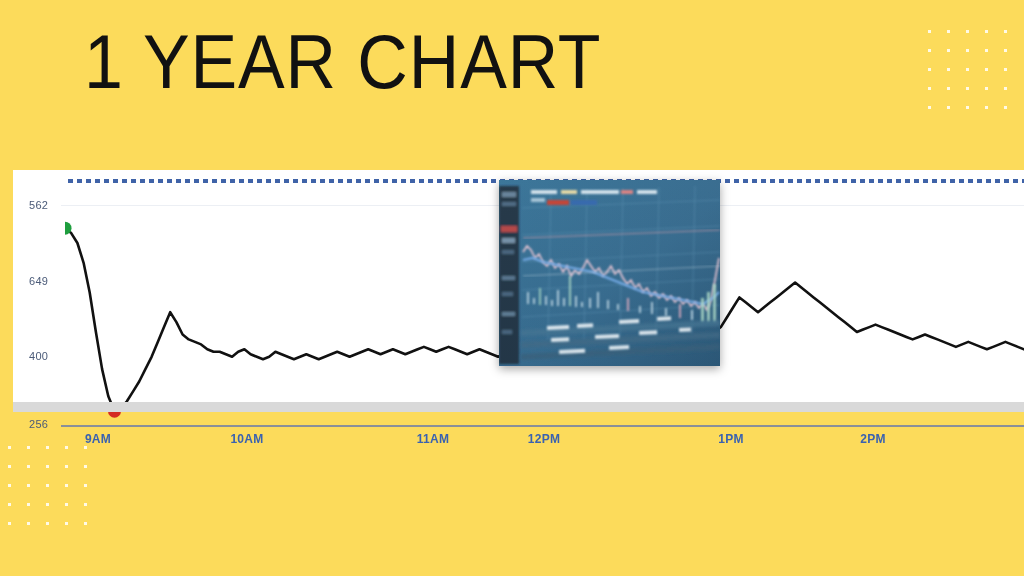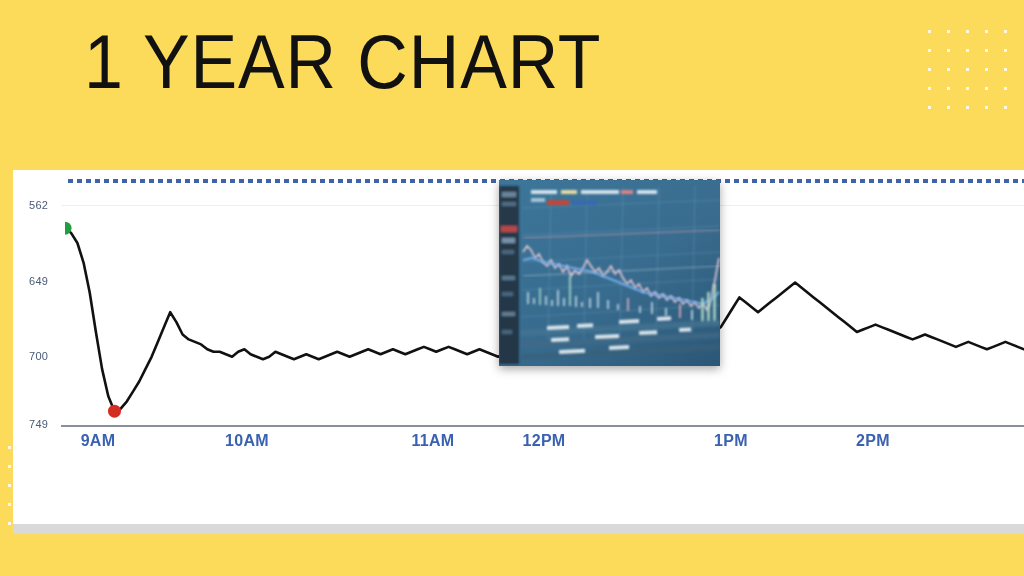--- a/index.html
+++ b/index.html
@@ -33,21 +33,21 @@
     font-family:"Liberation Sans Narrow","Liberation Sans", sans-serif;
     transform:scaleX(.92);
     transform-origin:left top;
     white-space:nowrap;
   }
 
   
   #chart-card {
     position:absolute;
     left:13px; top:170px;
-    width:1011px; height:364px;
+    width:1011px; height:242px;
     background:#ffffff;
   }
 
   
   #top-dotted-rule {
     position:absolute;
     left:55px; top:9px;
     right:-10px; height:4px;
     background-image:repeating-linear-gradient(
         to right,
@@ -87,21 +87,21 @@
     position:absolute;
     left:48px; right:0; top:255px;
     height:2px;
     background:#8a8f99;
   }
 
   
   .x-label {
     position:absolute;
     top:262px;
-    font-size:16px;
+    font-size:12px;
     font-weight:bold;
     color:#3a62b0;
     filter:blur(.6px);
     letter-spacing:.3px;
     transform:translateX(-50%);
   }
 
   
   #card-footer {
     position:absolute;
@@ -130,22 +130,22 @@
 
 <div id="chart-card">
 
   <div id="top-dotted-rule"></div>
 
   <div class="gridline" style="top:35px"></div>
   <div class="gridline" style="top:255px"></div>
 
   <div class="y-label" style="top:29px">562</div>
   <div class="y-label" style="top:105px">649</div>
-  <div class="y-label" style="top:180px">700</div>
-  <div class="y-label" style="top:248px">749</div>
+  <div class="y-label" style="top:180px">400</div>
+  <div class="y-label" style="top:248px">256</div>
 
   <div id="plot-area">
     <svg id="plot-svg" viewBox="0 0 959 230" preserveAspectRatio="none">
       <polyline id="price-line" fill="none" stroke="#111111" stroke-width="2.6" stroke-linejoin="round" stroke-linecap="round" points="0.0,32.2 6.2,37.1 12.4,47.0 18.6,66.8 24.7,96.5 30.9,136.0 37.1,173.1 43.3,200.3 49.5,215.2 55.7,212.7 61.9,205.3 68.1,195.4 74.2,185.5 80.4,173.1 86.6,160.8 92.8,145.9 99.0,131.1 105.2,116.2 111.4,126.1 117.6,138.5 123.7,143.4 129.9,145.9 136.1,148.4 142.3,153.3 148.5,155.8 154.7,155.8 160.9,158.3 167.1,160.8 173.2,155.8 179.4,153.3 185.6,158.3 191.8,160.8 198.0,163.2 204.2,160.8 210.4,155.8 216.5,158.3 222.7,160.8 228.9,163.2 235.1,160.8 241.3,158.3 247.5,160.8 253.7,163.2 259.9,160.8 266.0,158.3 272.2,155.8 278.4,158.3 284.6,160.8 290.8,158.3 297.0,155.8 303.2,153.3 309.4,155.8 315.5,158.3 321.7,155.8 327.9,153.3 334.1,155.8 340.3,158.3 346.5,155.8 352.7,153.3 358.9,150.9 365.0,153.3 371.2,155.8 377.4,153.3 383.6,150.9 389.8,153.3 396.0,155.8 402.2,158.3 408.3,155.8 414.5,153.3 420.7,155.8 426.9,158.3 433.1,160.8 439.3,158.3 445.5,155.8 451.7,153.3 457.8,150.9 464.0,148.4 470.2,150.9 476.4,153.3 482.6,155.8 488.8,153.3 495.0,150.9 501.2,148.4 507.3,145.9 513.5,148.4 519.7,150.9 525.9,153.3 532.1,155.8 538.3,153.3 544.5,150.9 550.7,153.3 556.8,155.8 563.0,158.3 569.2,155.8 575.4,153.3 581.6,150.9 587.8,153.3 594.0,155.8 600.1,158.3 606.3,155.8 612.5,153.3 618.7,150.9 624.9,148.4 631.1,145.9 637.3,143.4 643.5,141.0 649.6,136.0 655.8,131.1 662.0,121.2 668.2,111.3 674.4,101.4 680.6,106.3 686.8,111.3 693.0,116.2 699.1,111.3 705.3,106.3 711.5,101.4 717.7,96.5 723.9,91.5 730.1,86.6 736.3,91.5 742.5,96.5 748.6,101.4 754.8,106.3 761.0,111.3 767.2,116.2 773.4,121.2 779.6,126.1 785.8,131.1 791.9,136.0 798.1,133.5 804.3,131.1 810.5,128.6 816.7,131.1 822.9,133.5 829.1,136.0 835.3,138.5 841.4,141.0 847.6,143.4 853.8,141.0 860.0,138.5 866.2,141.0 872.4,143.4 878.6,145.9 884.8,148.4 890.9,150.9 897.1,148.4 903.3,145.9 909.5,148.4 915.7,150.9 921.9,153.3 928.1,150.9 934.3,148.4 940.4,145.9 946.6,148.4 952.8,150.9 959.0,153.3"></polyline>
       <circle id="marker-open" r="6.5" fill="#1E9E3E" cx="0.0" cy="32.2"></circle>
       <circle id="marker-low" r="6.5" fill="#D42B23" cx="49.5" cy="215.2"></circle>
     </svg>
   </div>
 
   <div id="axis-line"></div>

